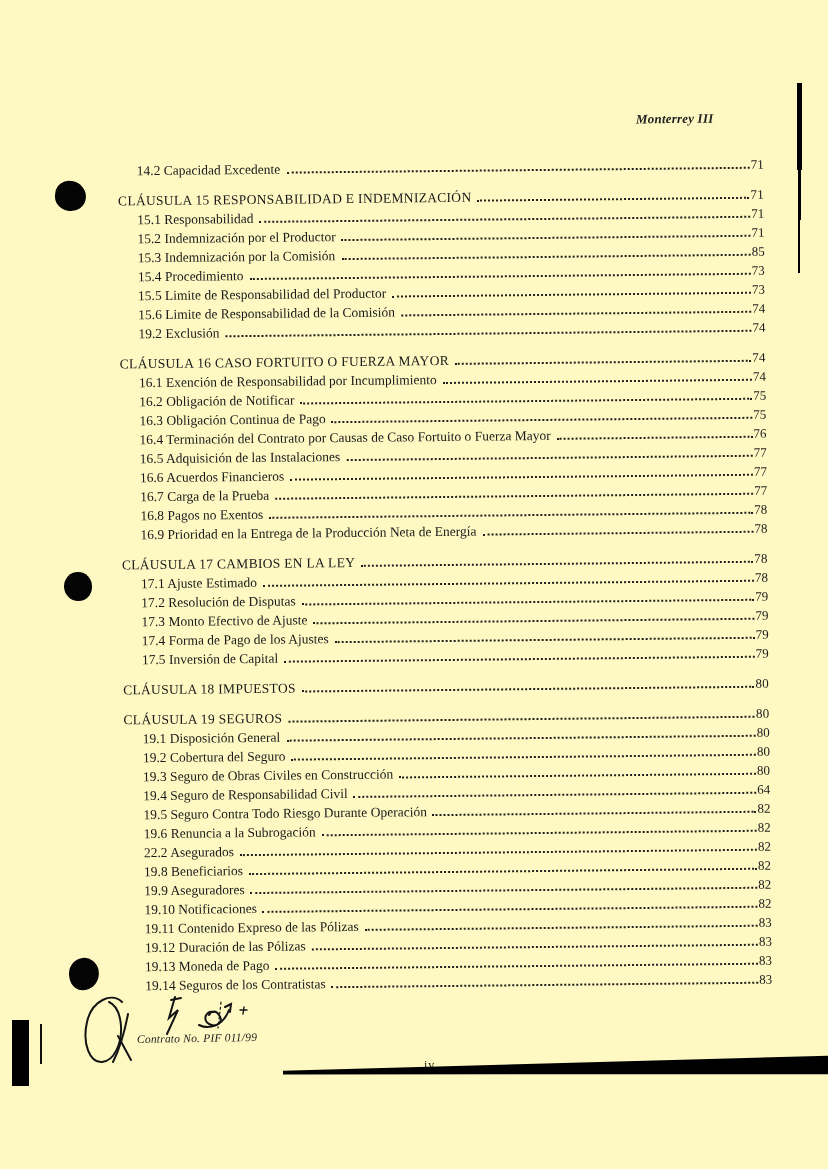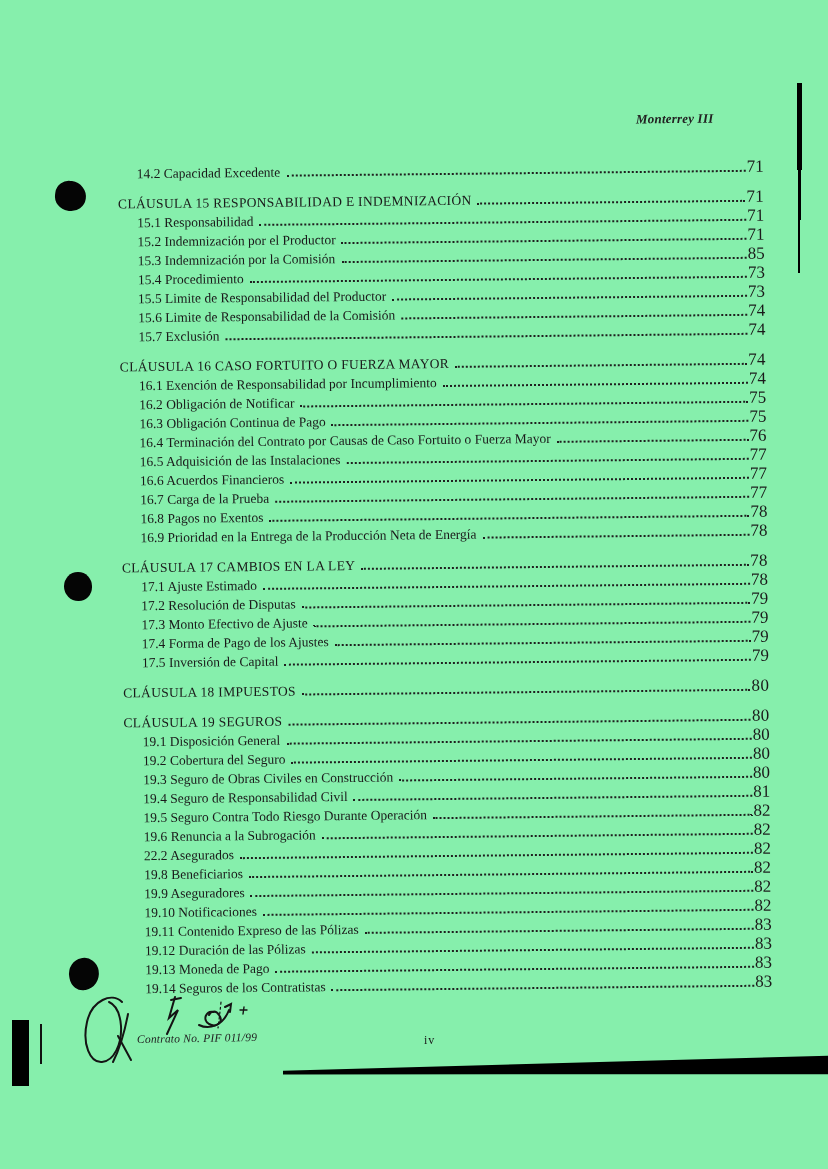--- a/index.html
+++ b/index.html
@@ -5,21 +5,21 @@
   html, body {
     margin: 0; padding: 0;
     width: 828px; height: 1169px;
     background: #ffffff;
     font-family: "Liberation Serif", "DejaVu Serif", serif;
     color: #1a1a1a;
     overflow: hidden;
   }
   .page {
     position: absolute; inset: 0;
-    background: #86efac;
+    background: #fef9c3;
   }
   
   .header-right {
     position: absolute;
     top: 111px; right: 115px;
     font-style: italic;
     font-weight: bold;
     font-size: 13px;
     letter-spacing: 0.2px;
     color: #222;
@@ -44,25 +44,25 @@
   .row.sub { padding-left: 19px; }
   .row.sec { letter-spacing: 0.3px; }
   .row .label { flex: 0 0 auto; padding-right: 3px; }
   .row .leader {
     flex: 1 1 auto;
     min-width: 16px;
     border-bottom: 2px dotted #1f1f1f;
     margin: 0 1px 3px 3px;
     height: 1px;
   }
-  .row .pnum { flex: 0 0 auto; font-size: 17px; }
+  .row .pnum { flex: 0 0 auto; font-size: 13px; }
   
   .page-number {
     position: absolute;
-    left: 424px; top: 1033px;
+    left: 424px; top: 1058px;
     font-size: 12px;
     letter-spacing: 1px;
   }
   .footer-note {
     position: absolute;
     left: 137px; top: 1032px;
     font-style: italic;
     font-size: 11.5px;
     letter-spacing: 0.2px;
     color: #222;
@@ -147,21 +147,21 @@
         <span class="label">15.5 Limite de Responsabilidad del Productor</span>
         <span class="leader"></span>
         <span class="pnum">73</span>
       </div>
       <div class="row sub">
         <span class="label">15.6 Limite de Responsabilidad de la Comisión</span>
         <span class="leader"></span>
         <span class="pnum">74</span>
       </div>
       <div class="row sub">
-        <span class="label">15.7 Exclusión</span>
+        <span class="label">19.2 Exclusión</span>
         <span class="leader"></span>
         <span class="pnum">74</span>
       </div>
       <div class="row sec gap">
         <span class="label">CLÁUSULA 16 CASO FORTUITO O FUERZA MAYOR</span>
         <span class="leader"></span>
         <span class="pnum">74</span>
       </div>
       <div class="row sub">
         <span class="label">16.1 Exención de Responsabilidad por Incumplimiento</span>
@@ -259,21 +259,21 @@
         <span class="pnum">80</span>
       </div>
       <div class="row sub">
         <span class="label">19.3 Seguro de Obras Civiles en Construcción</span>
         <span class="leader"></span>
         <span class="pnum">80</span>
       </div>
       <div class="row sub">
         <span class="label">19.4 Seguro de Responsabilidad Civil</span>
         <span class="leader"></span>
-        <span class="pnum">81</span>
+        <span class="pnum">64</span>
       </div>
       <div class="row sub">
         <span class="label">19.5 Seguro Contra Todo Riesgo Durante Operación</span>
         <span class="leader"></span>
         <span class="pnum">82</span>
       </div>
       <div class="row sub">
         <span class="label">19.6 Renuncia a la Subrogación</span>
         <span class="leader"></span>
         <span class="pnum">82</span>

